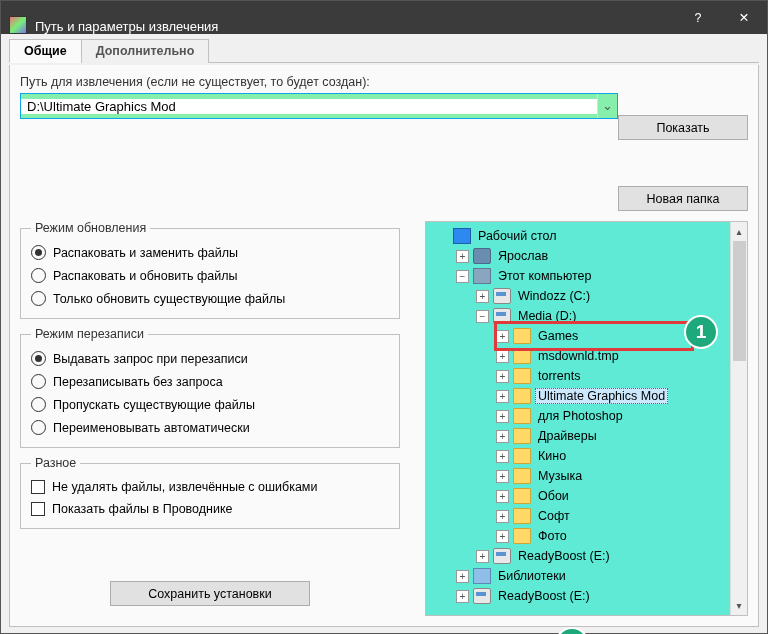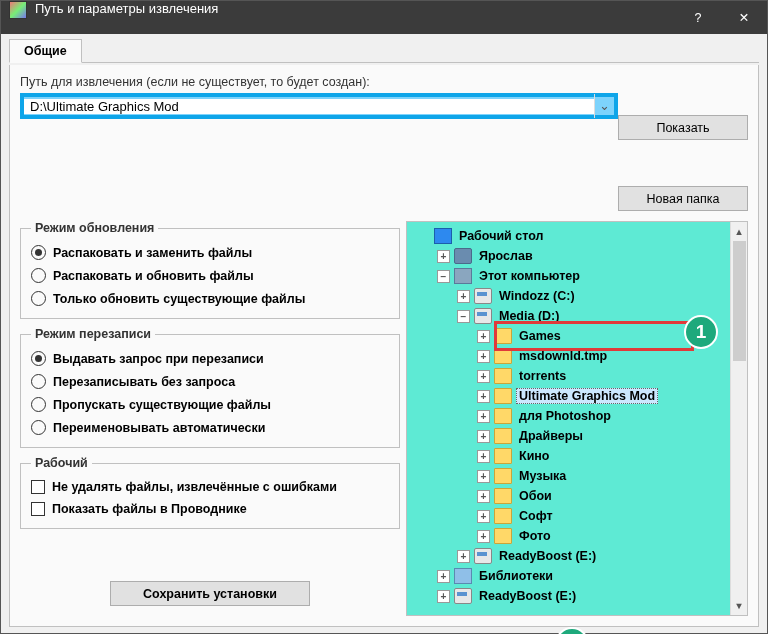--- a/index.html
+++ b/index.html
@@ -1,35 +1,35 @@
 <!DOCTYPE html>
 <html><head>
 <meta charset="utf-8">
 <style>
 * { box-sizing: border-box; margin: 0; padding: 0; font-family: "Segoe UI", Tahoma, sans-serif; font-size: 12.5px; }
 body { background: #3a3a3a; width: 768px; height: 634px; overflow: hidden; }
 .window { width: 768px; height: 634px; background: #f0f0f0; border: 1px solid #555; }
-.titlebar { background: #3b3b3b; color: #fff; height: 33px; display: flex; align-items: flex-start; padding: 0 0 0 8px; }
+.titlebar { background: #3b3b3b; color: #fff; height: 33px; display: flex; align-items: flex-end; padding: 0 0 0 8px; }
 .titlebar .app-icon { width: 18px; height: 18px; margin-right: 8px; background: linear-gradient(135deg,#e77,#7e7,#77e); border:1px solid #333;}
 .titlebar .title { flex: 1; font-size: 13px; }
 .titlebar .btn { width: 46px; height: 33px; display:flex; align-items:center; justify-content:center; color:#fff; }
 .content { padding: 4px 8px 8px 8px; }
 .tabs { display:flex; border-bottom:1px solid #c0c0c0; margin-bottom:2px;}
 .tab { padding: 4px 14px; border:1px solid #c0c0c0; border-bottom:none; background:#f0f0f0; margin-right:-1px; position:relative; top:1px; color:#555;font-weight:bold;}
 .tab.active { background:#fafafa; border-bottom:1px solid #fafafa; color:#000;}
 .panel { background:#fafafa; border:1px solid #c0c0c0; border-top:none; padding:10px; }
 .path-row { display:flex; align-items:flex-start; }
 .path-col { flex:1; }
 .lbl { margin-bottom:4px; color:#333;}
-.combo { display:flex; width:100%; border:4px solid #0ea5e9; background:#7dd3fc; height:26px; align-items:center; }
+.combo { display:flex; width:100%; border:1px solid #0ea5e9; background:#86efac; height:26px; align-items:center; }
 .combo input { flex:1; border:none; outline:none; padding:0 6px; font-size:13px;}
 .combo .dd { width:20px; text-align:center; border-left:1px solid #ddd; color:#555; line-height:24px;}
 .side-btns { display:flex; flex-direction:column; gap:6px; width:130px;}
 .wbtn { height:25px; border:1px solid #adadad; background:#e1e1e1; display:flex; align-items:center; justify-content:center; padding:0 10px; cursor:pointer;margin-top:40px;}
-.cols { display:flex; gap:6px; margin-top:10px;font-weight:bold; }
+.cols { display:flex; gap:25px; margin-top:10px; }
 .left { width:380px; display:flex; flex-direction:column; gap:8px;}
 .right { flex:1; border:1px solid #c0c0c0; background:#5eead4; height:395px; position:relative; display:flex;}
 fieldset { border:1px solid #c0c0c0; padding:6px 10px 8px 10px; }
 legend { padding:0 4px; color:#333;}
 .radio-row, .chk-row { display:flex; align-items:center; gap:7px; padding:4px 0;}
 .radio { width:15px; height:15px; border:1px solid #333; border-radius:50%; display:flex; align-items:center; justify-content:center;}
 .radio.checked::after{content:""; width:7px; height:7px; background:#333; border-radius:50%;}
 .chk { width:14px; height:14px; border:1px solid #333; background:#fff;}
 .chk.disabled { border-color:#bbb; }
 .row-lbl.disabled{ color:#bbb;}
@@ -69,20 +69,21 @@
   <div class="titlebar">
     <span class="app-icon"></span>
     <span class="title">Путь и параметры извлечения</span>
     <div class="btn">?</div>
     <div class="btn close">✕</div>
   </div>
 
   <div class="content">
     <div class="tabs">
       <div class="tab active">Общие</div>
+      <div class="tab">Дополнительно</div>
     </div>
 
     <div class="panel">
       <div class="path-row">
         <div class="path-col">
           <div class="lbl">Путь для извлечения (если не существует, то будет создан):</div>
           <div class="combo">
             <input value="D:\Ultimate Graphics Mod" style="">
             <div class="dd">⌄</div>
           </div>
@@ -125,21 +126,21 @@
                 <span class="radio"></span>
                 <span class="row-lbl">Пропускать существующие файлы</span>
               </div>
             <div class="radio-row">
                 <span class="radio"></span>
                 <span class="row-lbl">Переименовывать автоматически</span>
               </div>
           </fieldset>
 
           <fieldset>
-            <legend>Рабочий</legend>
+            <legend>Разное</legend>
             <div class="chk-row">
                 <span class="chk"></span>
                 <span class="row-lbl">Не удалять файлы, извлечённые с ошибками</span>
               </div>
             <div class="chk-row">
                 <span class="chk"></span>
                 <span class="row-lbl">Показать файлы в Проводнике</span>
               </div>
           </fieldset>
 

